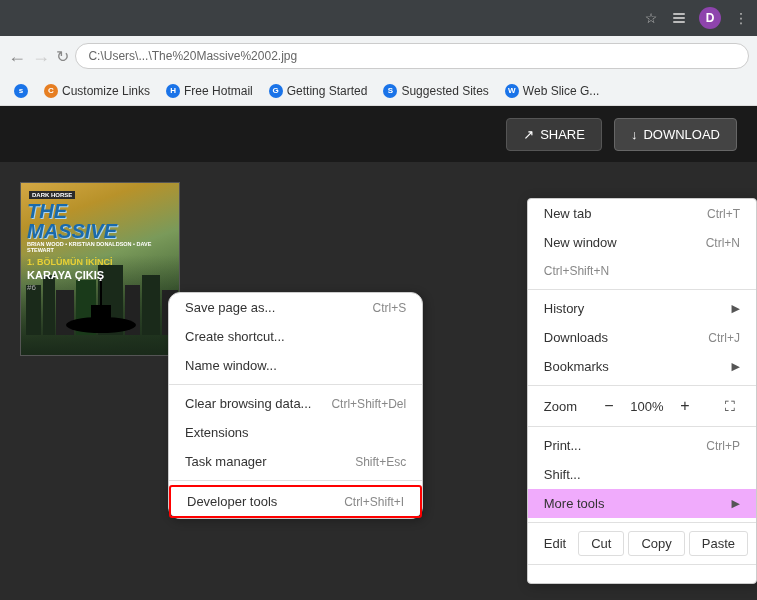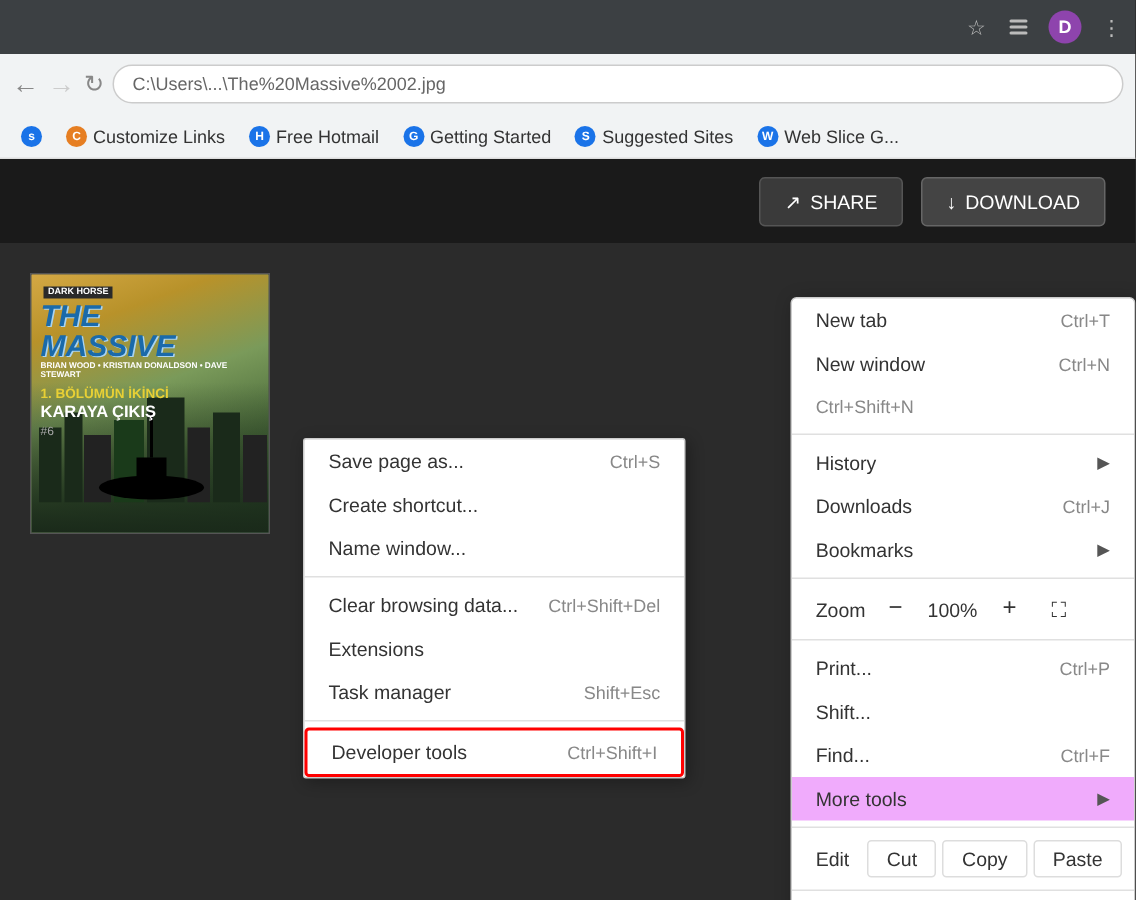--- a/index.html
+++ b/index.html
@@ -202,27 +202,26 @@
       pointer-events: none;
     }
 
     
     .context-menu {
       position: absolute;
       top: 130px;
       left: 168px;
       background: #fff;
       border: 1px solid #ccc;
-      border-radius: 2px;
+      border-radius: 12px;
       box-shadow: 2px 2px 10px rgba(0,0,0,0.3);
       min-width: 240px;
       font-size: 13px;
       pointer-events: all;
       z-index: 200;
-      margin-left: 34px;
     }
 
     .menu-item {
       display: flex;
       align-items: center;
       justify-content: space-between;
       padding: 7px 16px;
       cursor: pointer;
       color: #333;
       white-space: nowrap;
@@ -277,21 +276,21 @@
     .chrome-menu-separator {
       height: 1px;
       background: #e0e0e0;
       margin: 4px 0;
     }
 
     .zoom-row {
       display: flex;
       align-items: center;
       padding: 4px 16px;
-      gap: 8px;
+      gap: 20px;
     }
 
     .zoom-controls {
       display: flex;
       align-items: center;
       gap: 6px;
     }
 
     .zoom-btn {
       width: 24px;
@@ -524,24 +523,20 @@
         <span class="zoom-fullscreen" style="margin-left:8px;">⛶</span>
       </div>
       <div class="chrome-menu-separator"></div>
       <div class="chrome-menu-item">
         <span>Print...</span>
         <span class="chrome-menu-shortcut">Ctrl+P</span>
       </div>
       <div class="chrome-menu-item">
         <span>Shift...</span>
       </div>
-      <div class="chrome-menu-item">
-        <span>Find...</span>
-        <span class="chrome-menu-shortcut">Ctrl+F</span>
-      </div>
       <div class="chrome-menu-item active" style="background:#f0abfc;text-align:right;">
         <span>More tools</span>
         <span class="chevron">▶</span>
       </div>
       <div class="chrome-menu-separator"></div>
 
       <div class="edit-row">
         <span class="edit-label">Edit</span>
         <button class="edit-btn">Cut</button>
         <button class="edit-btn">Copy</button>

